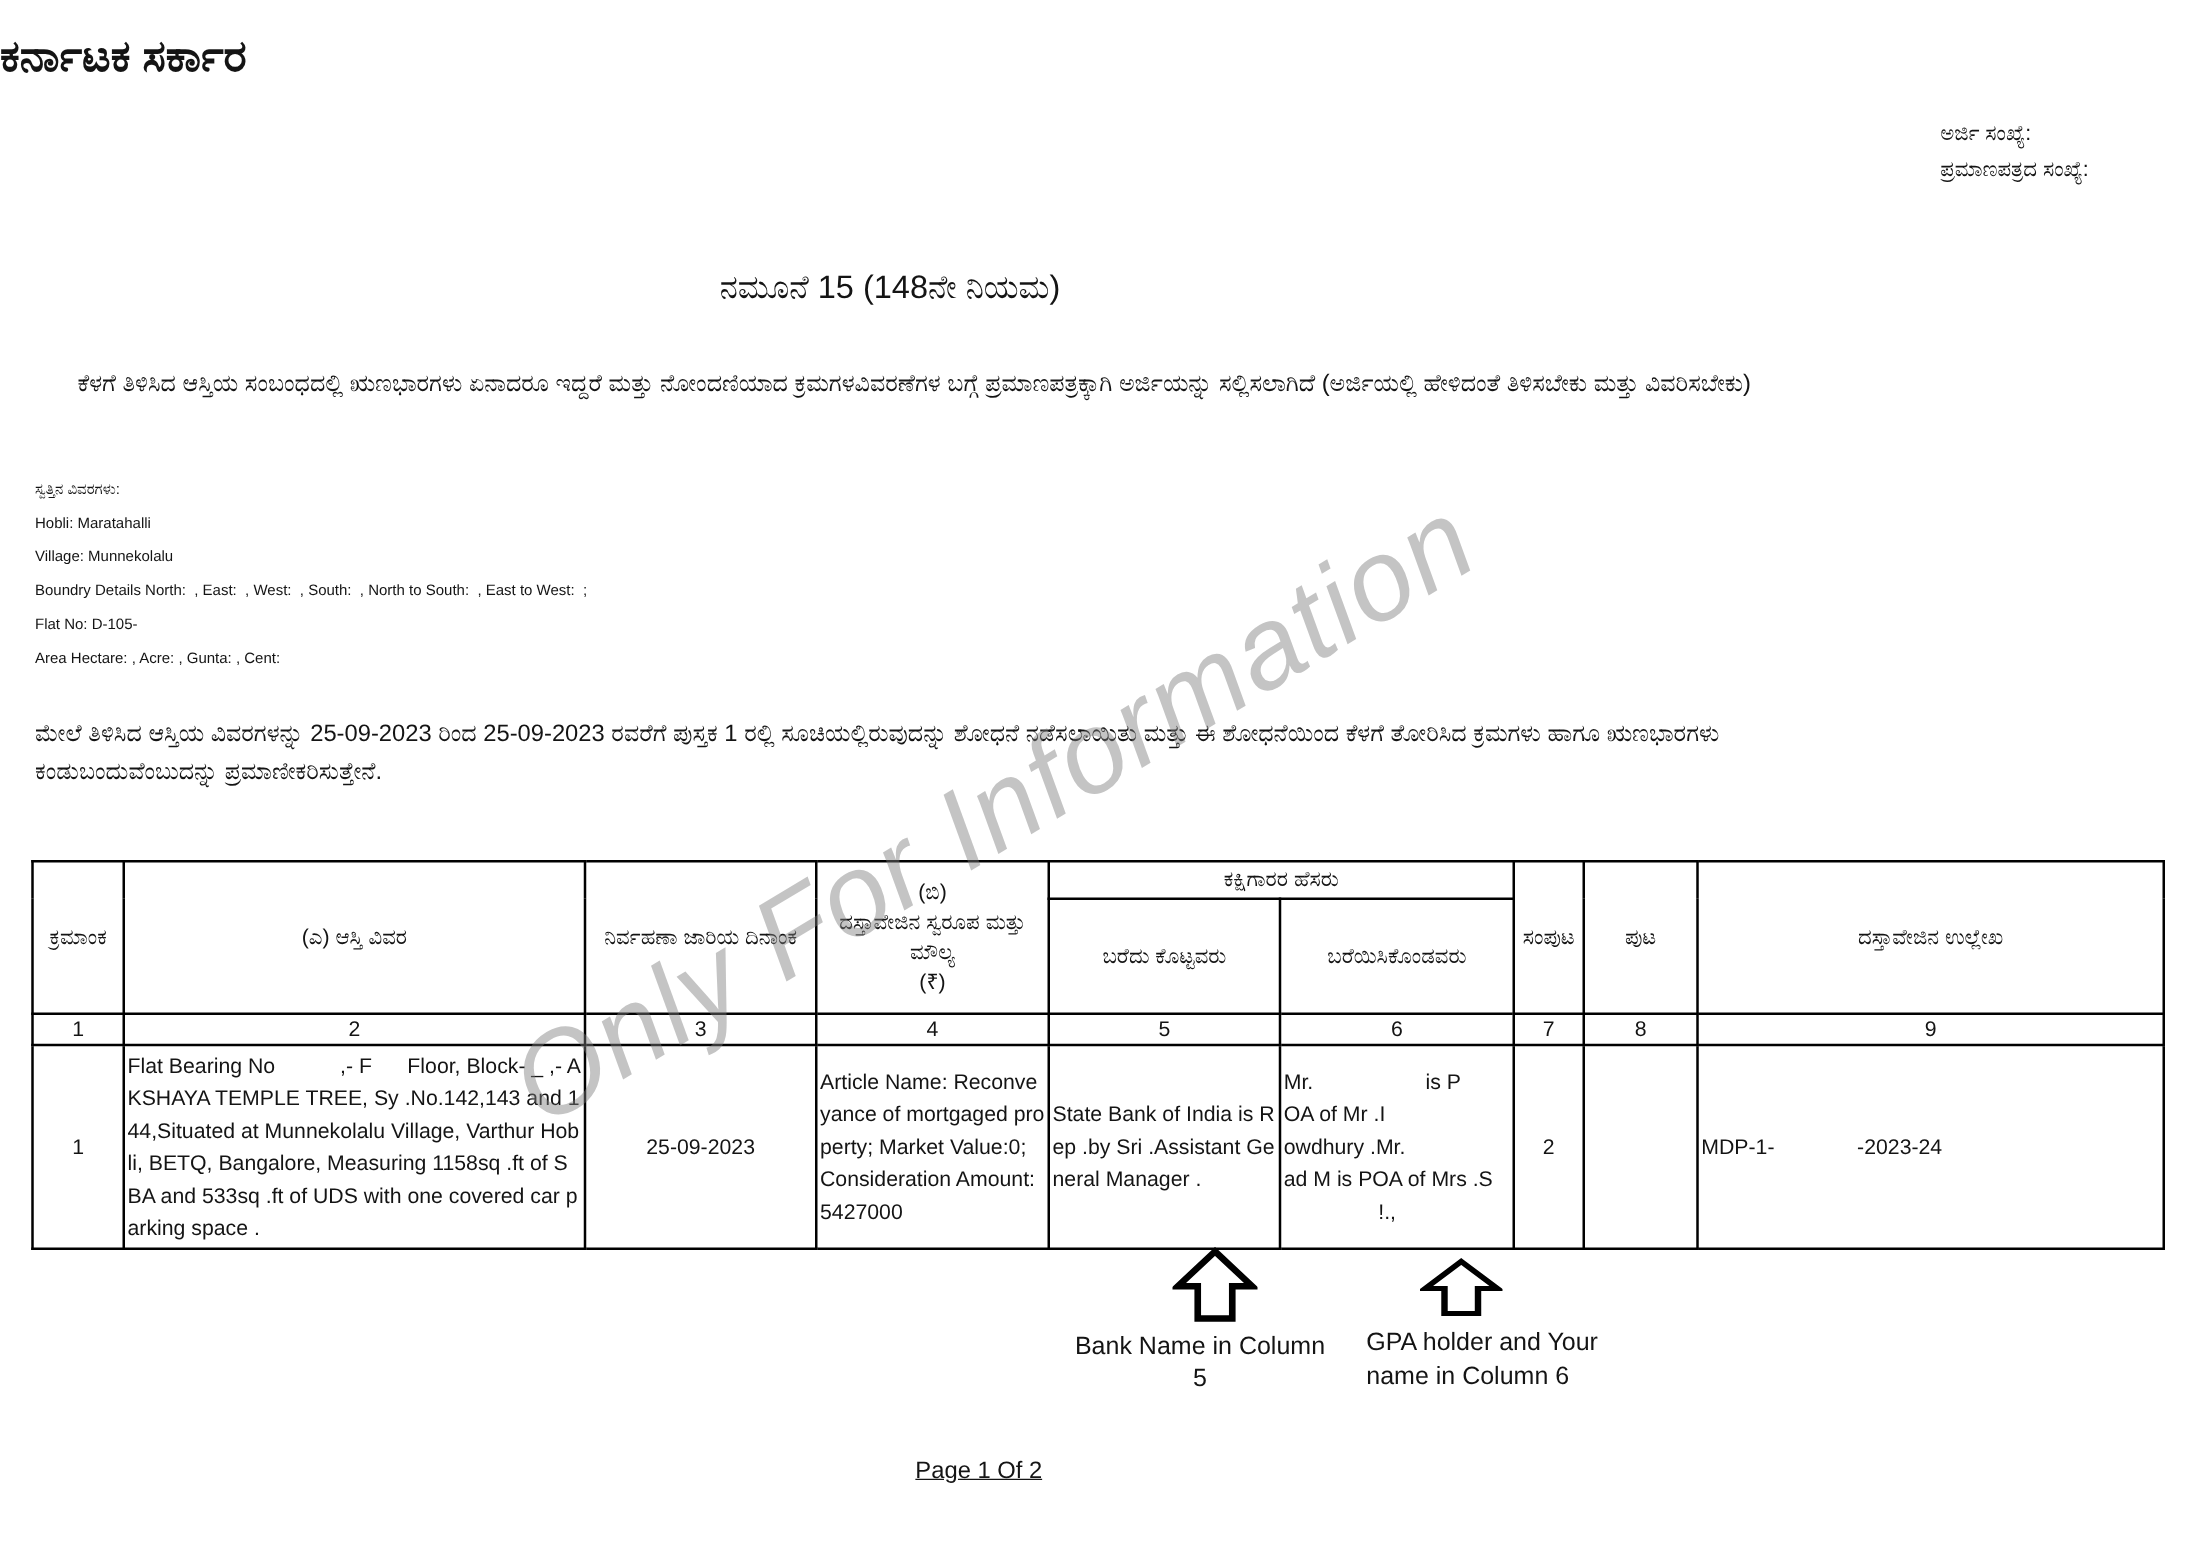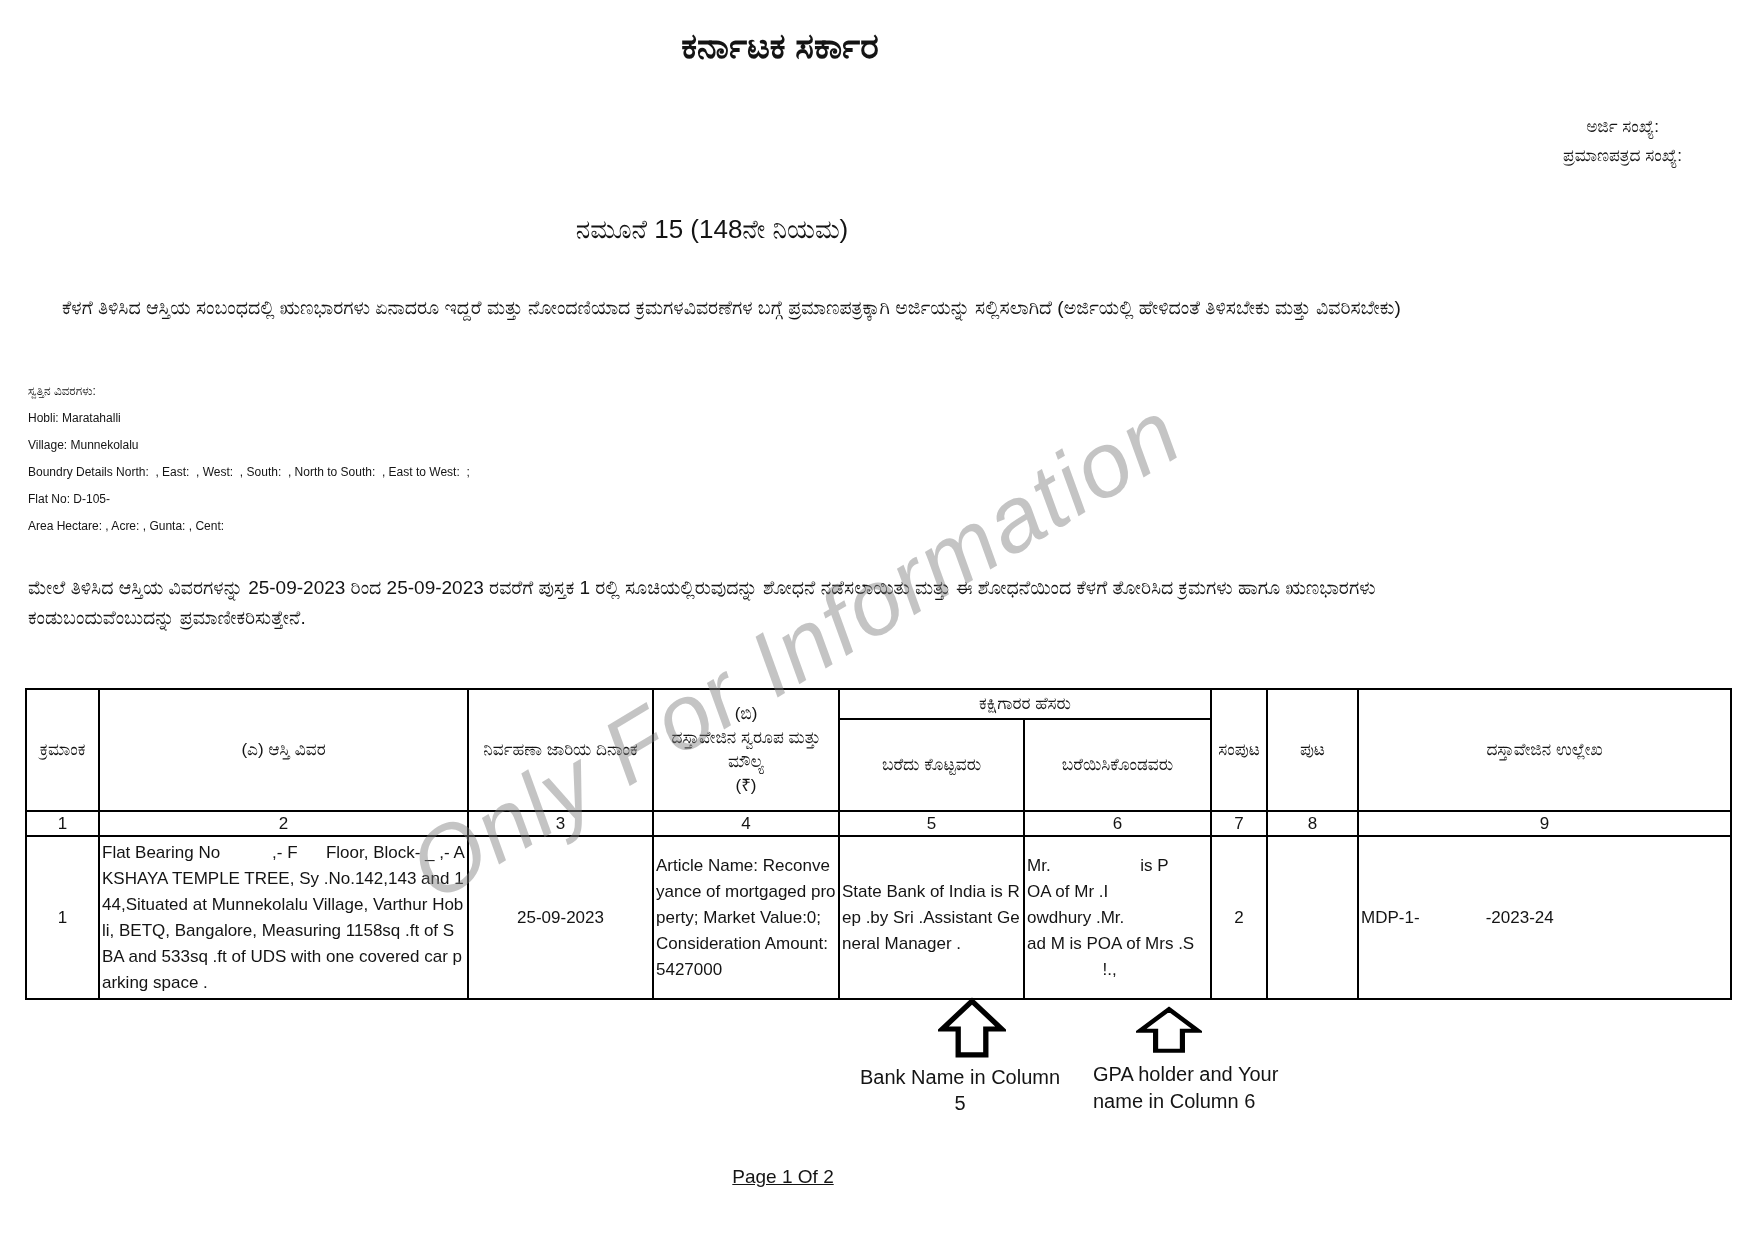--- a/index.html
+++ b/index.html
@@ -11,27 +11,26 @@
     color: #141414;
     position: relative;
     overflow: hidden;
   }
   .abs { position: absolute; }
   .prewrap { white-space: pre-wrap; }
   .breakall { word-break: break-all; }
 
   .doc-title {
     left: 0; top: 26px; width: 1560px;
-    text-align: center;
     font-size: 35px; font-weight: bold;
   }
   .right-ids {
-    top: 92px; right: 73px;
-    text-align: center;
-    font-size: 17px; line-height: 29px; margin-top: 20px;
+    top: 92px; right: 84px;
+    text-align: left;
+    font-size: 17px; line-height: 29px;
   }
   .form-title {
     left: 0; top: 174px; width: 1424px;
     text-align: center;
     font-size: 26px;
     margin-top: 40px;
   }
   .intro-para {
     left: 28px; top: 294px; width: 1520px;
     font-size: 19px; line-height: 28px;

